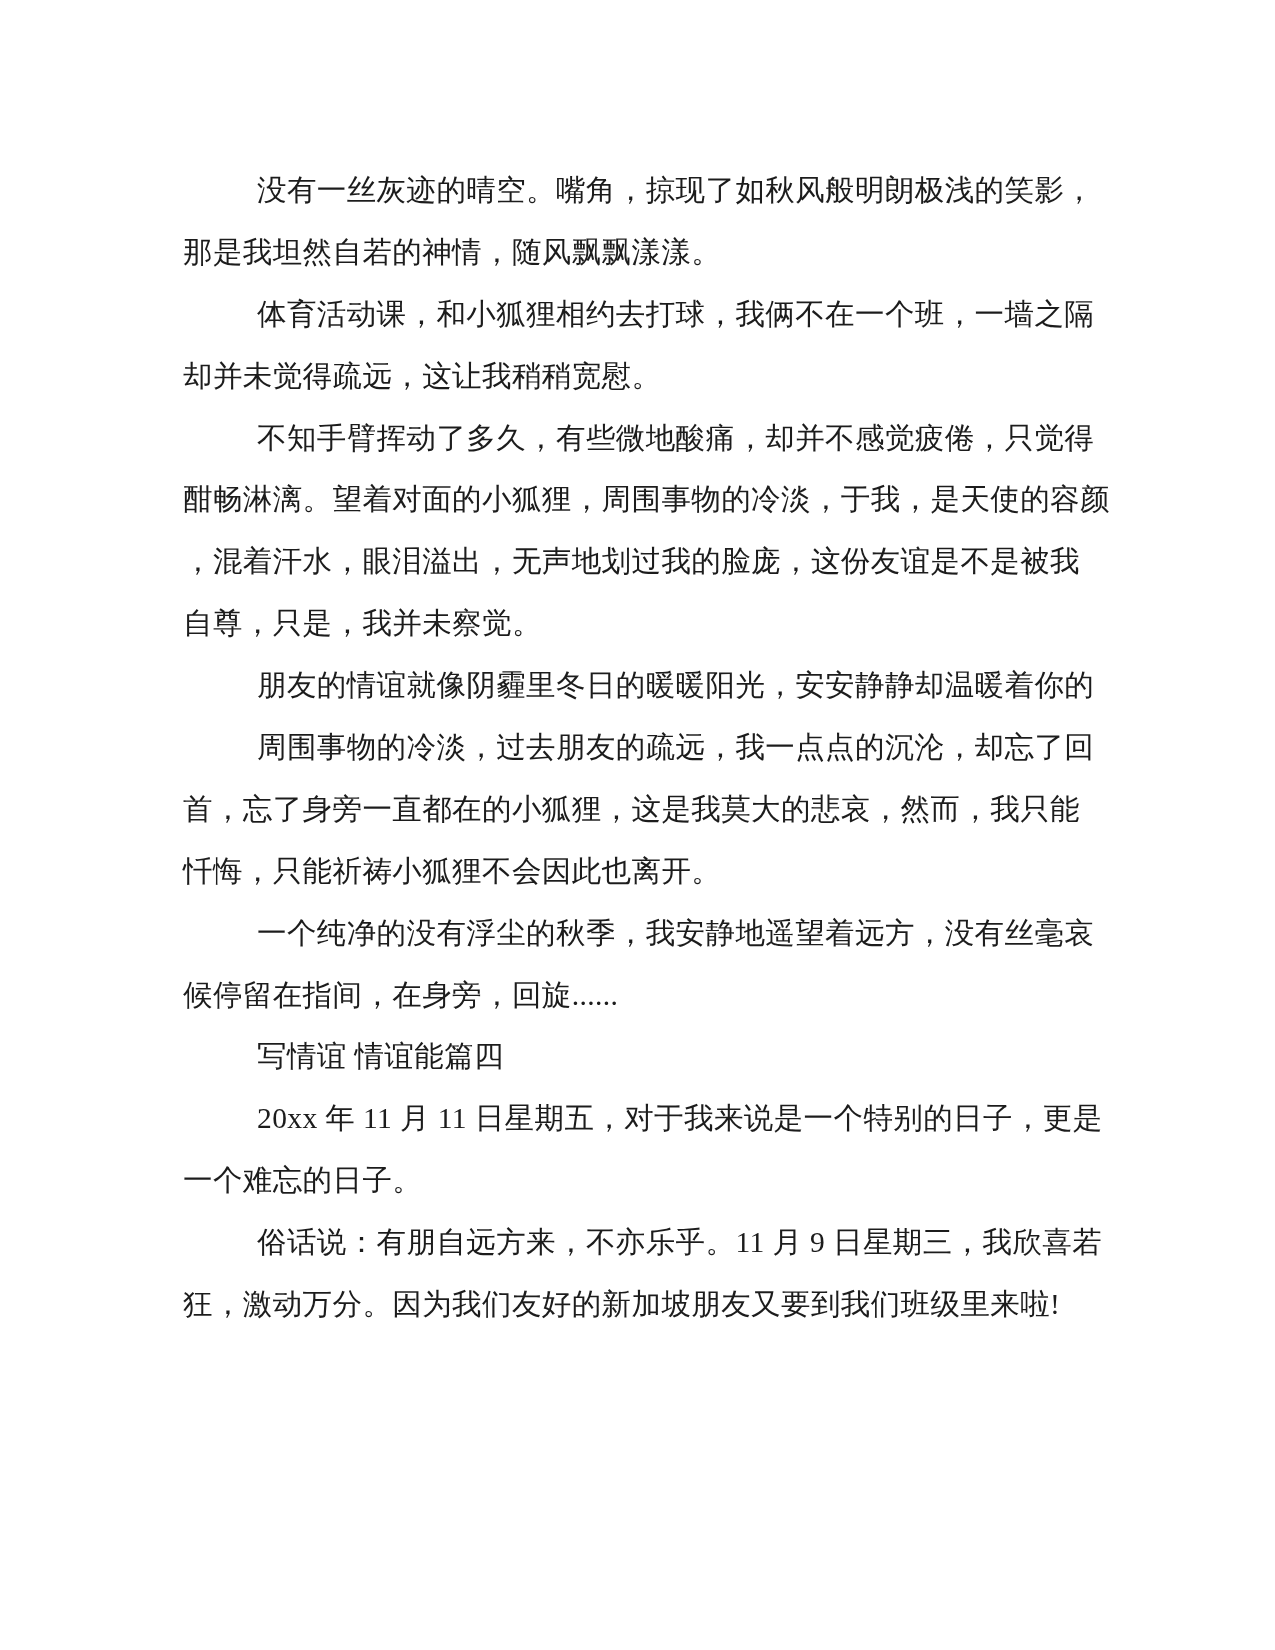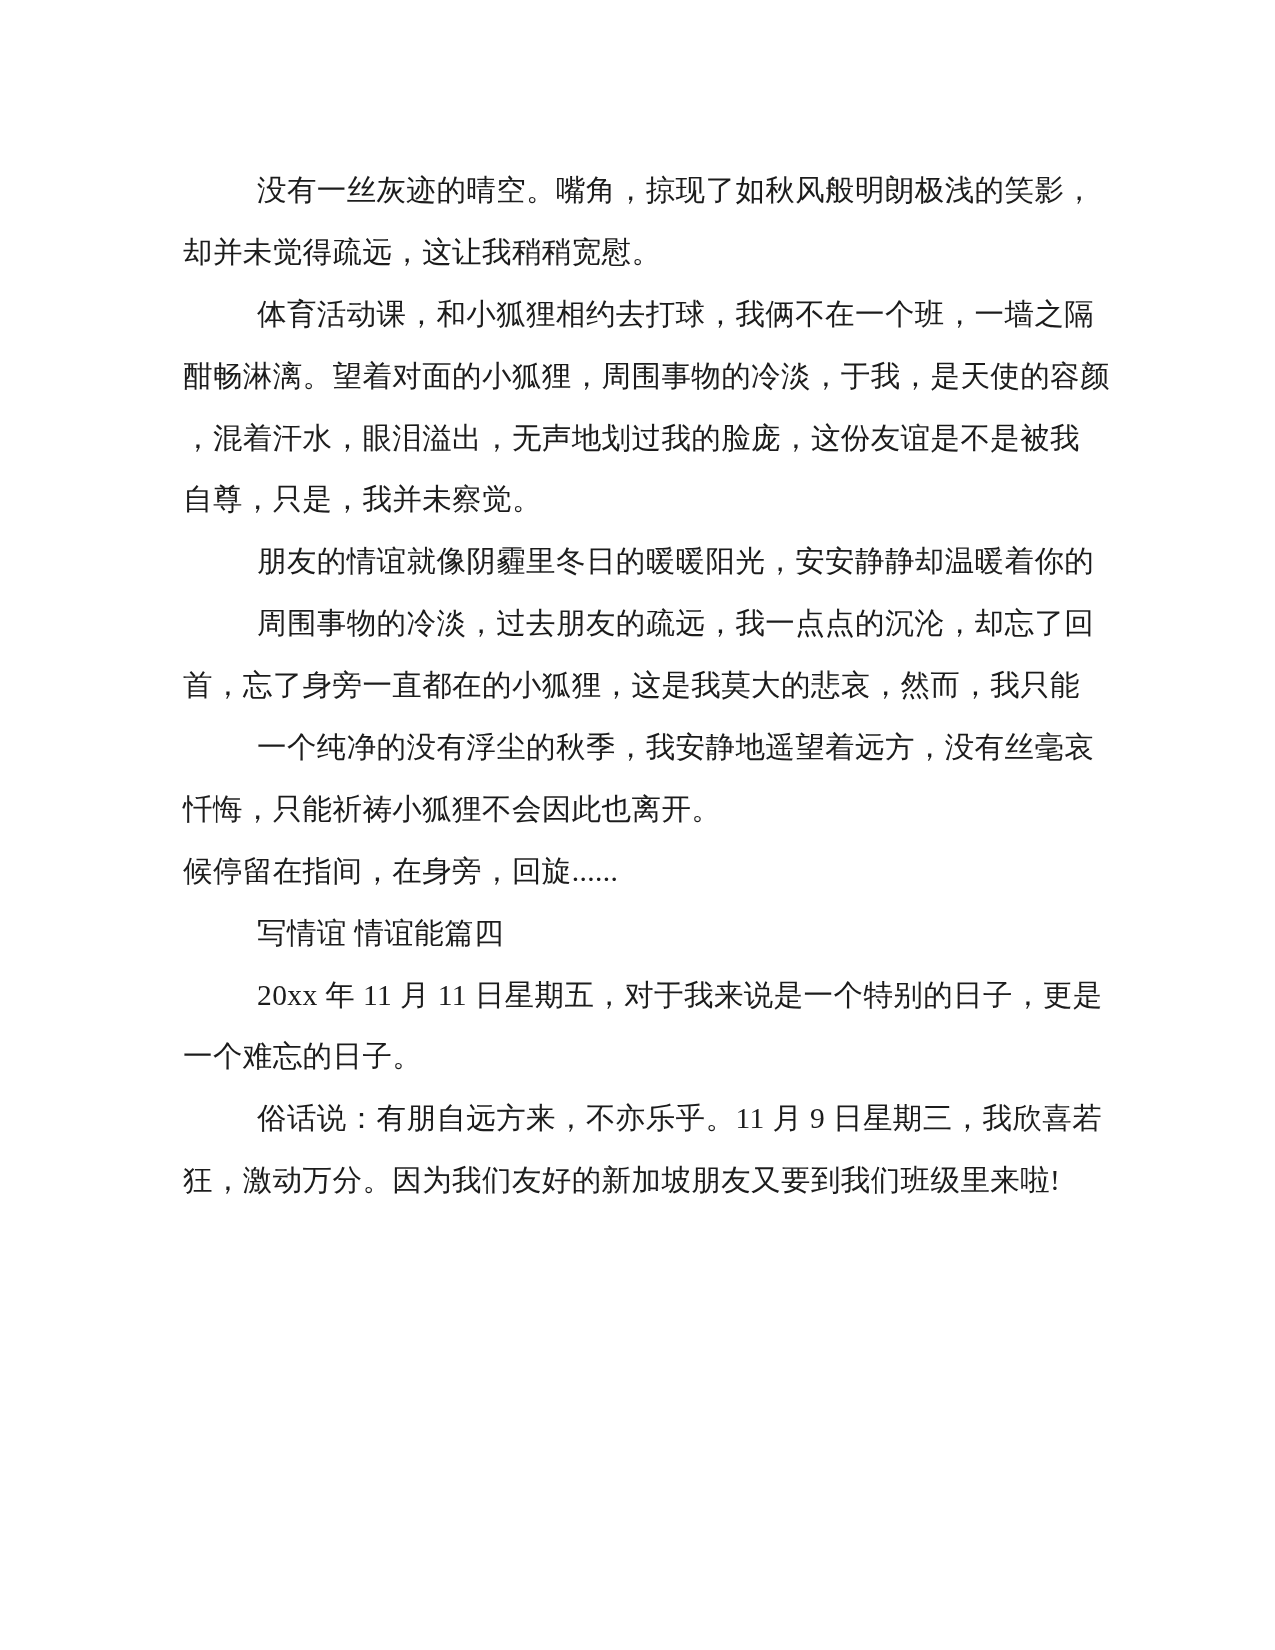--- a/index.html
+++ b/index.html
@@ -39,30 +39,32 @@
   .ind {
     padding-left: 74px;
   }
 </style>
 </head>
 <body>
 
 <div class="page">
   <div class="page-text">
     <div class="line ind">没有一丝灰迹的晴空。嘴角，掠现了如秋风般明朗极浅的笑影，</div>
+    <div class="line">那是我坦然自若的神情，随风飘飘漾漾。</div>
+    <div class="line ind">体育活动课，和小狐狸相约去打球，我俩不在一个班，一墙之隔</div>
     <div class="line">却并未觉得疏远，这让我稍稍宽慰。</div>
-    <div class="line ind">体育活动课，和小狐狸相约去打球，我俩不在一个班，一墙之隔</div>
+    <div class="line ind">不知手臂挥动了多久，有些微地酸痛，却并不感觉疲倦，只觉得</div>
     <div class="line">酣畅淋漓。望着对面的小狐狸，周围事物的冷淡，于我，是天使的容颜</div>
     <div class="line">，混着汗水，眼泪溢出，无声地划过我的脸庞，这份友谊是不是被我</div>
     <div class="line">自尊，只是，我并未察觉。</div>
     <div class="line ind">朋友的情谊就像阴霾里冬日的暖暖阳光，安安静静却温暖着你的</div>
     <div class="line ind">周围事物的冷淡，过去朋友的疏远，我一点点的沉沦，却忘了回</div>
     <div class="line">首，忘了身旁一直都在的小狐狸，这是我莫大的悲哀，然而，我只能</div>
+    <div class="line">忏悔，只能祈祷小狐狸不会因此也离开。</div>
     <div class="line ind">一个纯净的没有浮尘的秋季，我安静地遥望着远方，没有丝毫哀</div>
-    <div class="line">忏悔，只能祈祷小狐狸不会因此也离开。</div>
     <div class="line">候停留在指间，在身旁，回旋......</div>
     <div class="line ind">写情谊 情谊能篇四</div>
     <div class="line ind">20xx 年 11 月 11 日星期五，对于我来说是一个特别的日子，更是</div>
     <div class="line">一个难忘的日子。</div>
     <div class="line ind">俗话说：有朋自远方来，不亦乐乎。11 月 9 日星期三，我欣喜若</div>
     <div class="line">狂，激动万分。因为我们友好的新加坡朋友又要到我们班级里来啦!</div>
   </div>
 </div>
 
 </body></html>

